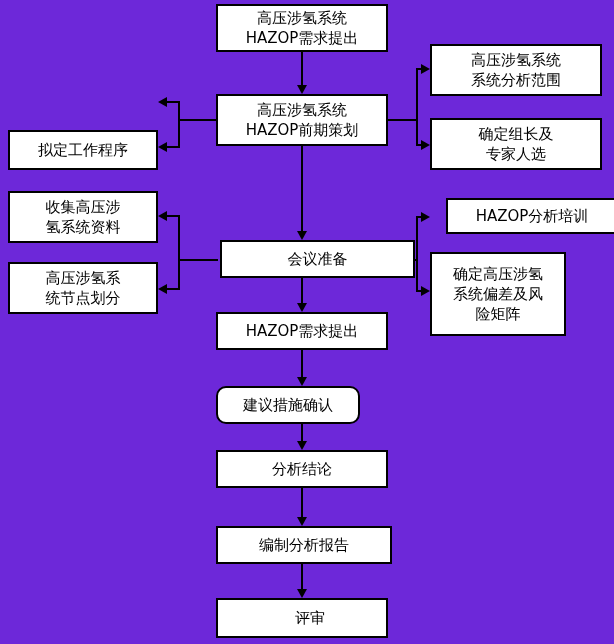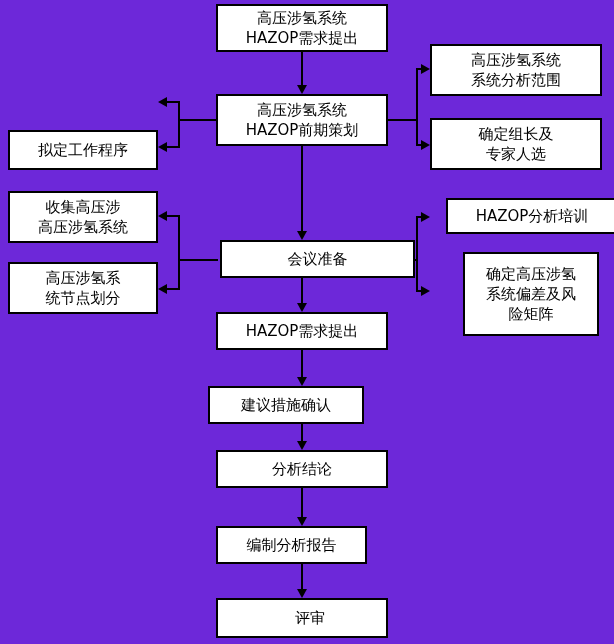--- a/index.html
+++ b/index.html
@@ -123,36 +123,36 @@
 
   <div class="node" style="left:8px; top:130px; width:150px; height:40px;">拟定工作程序</div>
 
   <div class="node" style="left:430px; top:44px; width:172px; height:52px;">高压涉氢系统
 系统分析范围</div>
 
   <div class="node" style="left:430px; top:118px; width:172px; height:52px;">确定组长及
 专家人选</div>
 
   <div class="node" style="left:8px; top:191px; width:150px; height:52px;">收集高压涉
-高压涉氢系统</div>
+氢系统资料</div>
 
   <div class="node" style="left:8px; top:262px; width:150px; height:52px;">高压涉氢系
 统节点划分</div>
 
   <div class="node" style="left:220px; top:240px; width:195px; height:38px;">会议准备</div>
 
   <div class="node" style="left:446px; top:198px; width:172px; height:36px;">HAZOP分析培训</div>
 
-  <div class="node" style="left:430px; top:252px; width:136px; height:84px;margin-left:33px;">确定高压涉氢
+  <div class="node" style="left:430px; top:252px; width:136px; height:84px;">确定高压涉氢
 系统偏差及风
 险矩阵</div>
 
   <div class="node" style="left:216px; top:312px; width:172px; height:38px;">HAZOP需求提出</div>
 
-  <div class="node" style="left:208px; top:386px; width:156px; height:38px;">建议措施确认</div>
+  <div class="node" style="left:216px; top:386px; width:144px; height:38px;border-radius:10px;">建议措施确认</div>
 
   <div class="node" style="left:216px; top:450px; width:172px; height:38px;">分析结论</div>
 
-  <div class="node" style="left:216px; top:526px; width:151px; height:38px;text-align:center;">编制分析报告</div>
+  <div class="node" style="left:216px; top:526px; width:176px; height:38px;text-align:center;">编制分析报告</div>
 
   <div class="node" style="left:216px; top:598px; width:172px; height:40px;padding-left:20px;">评审</div>
 
 </div>
 
 </body></html>

